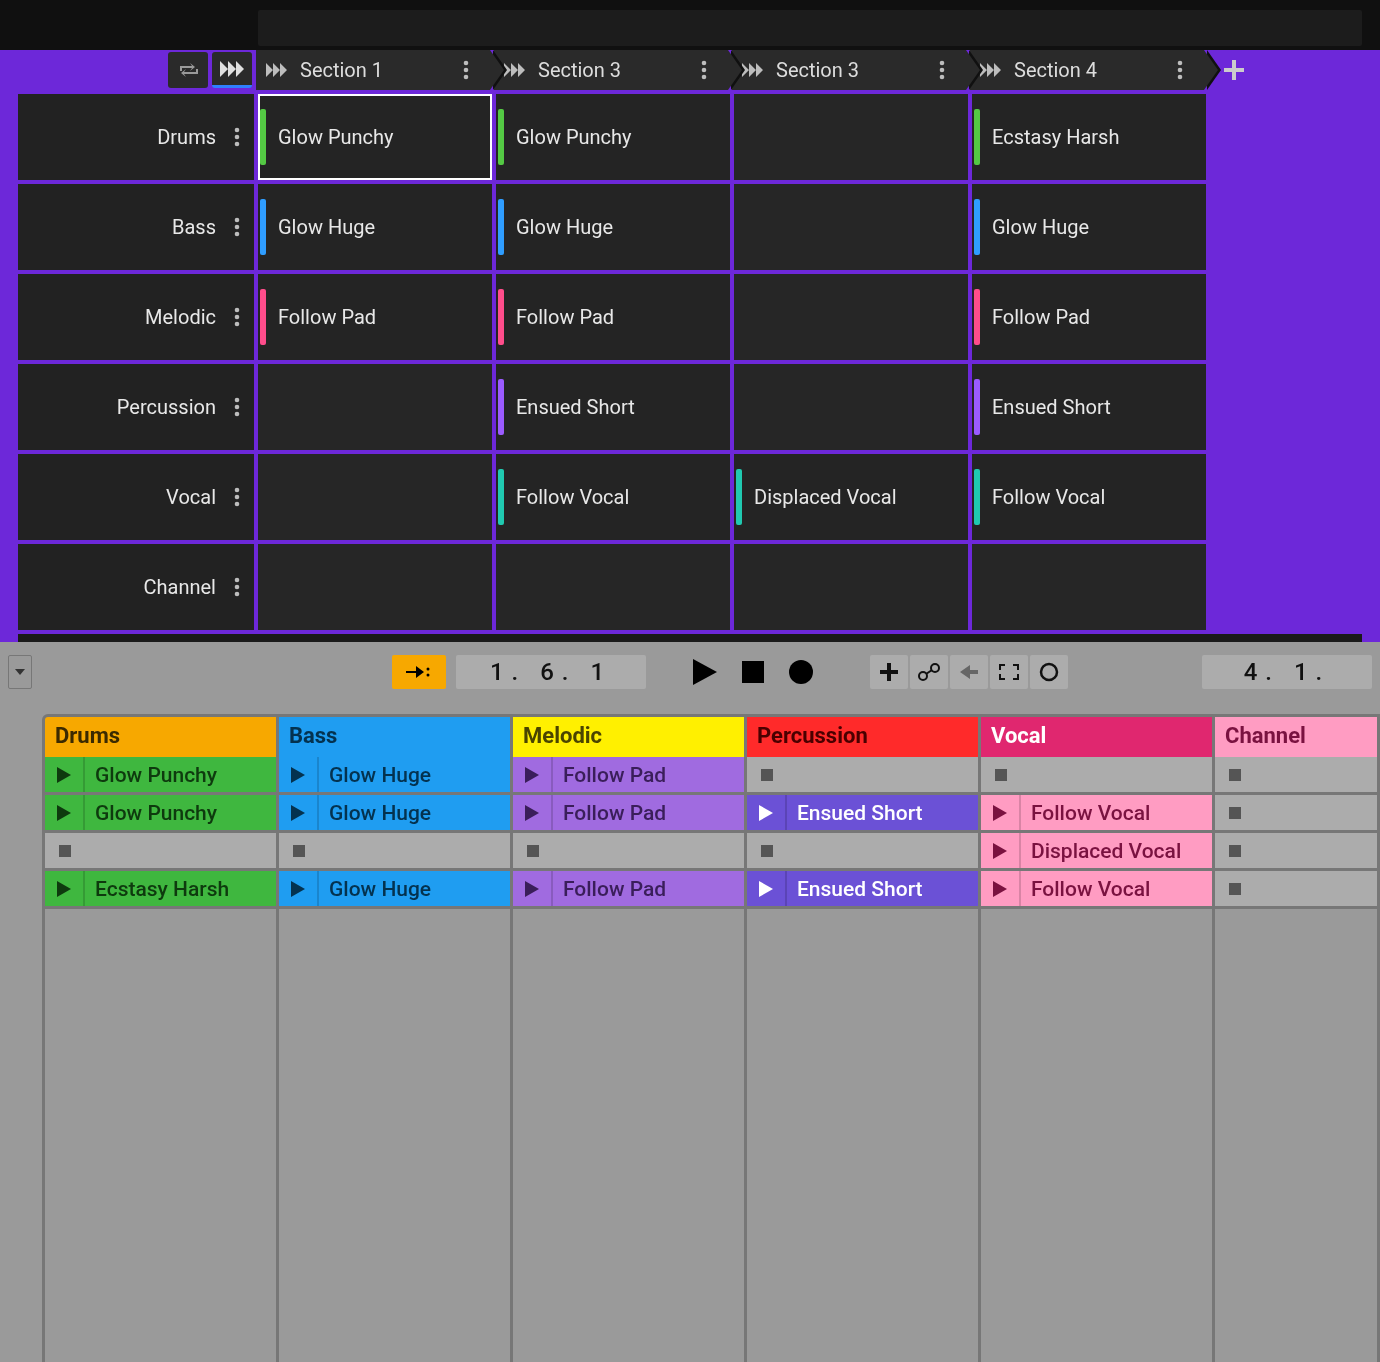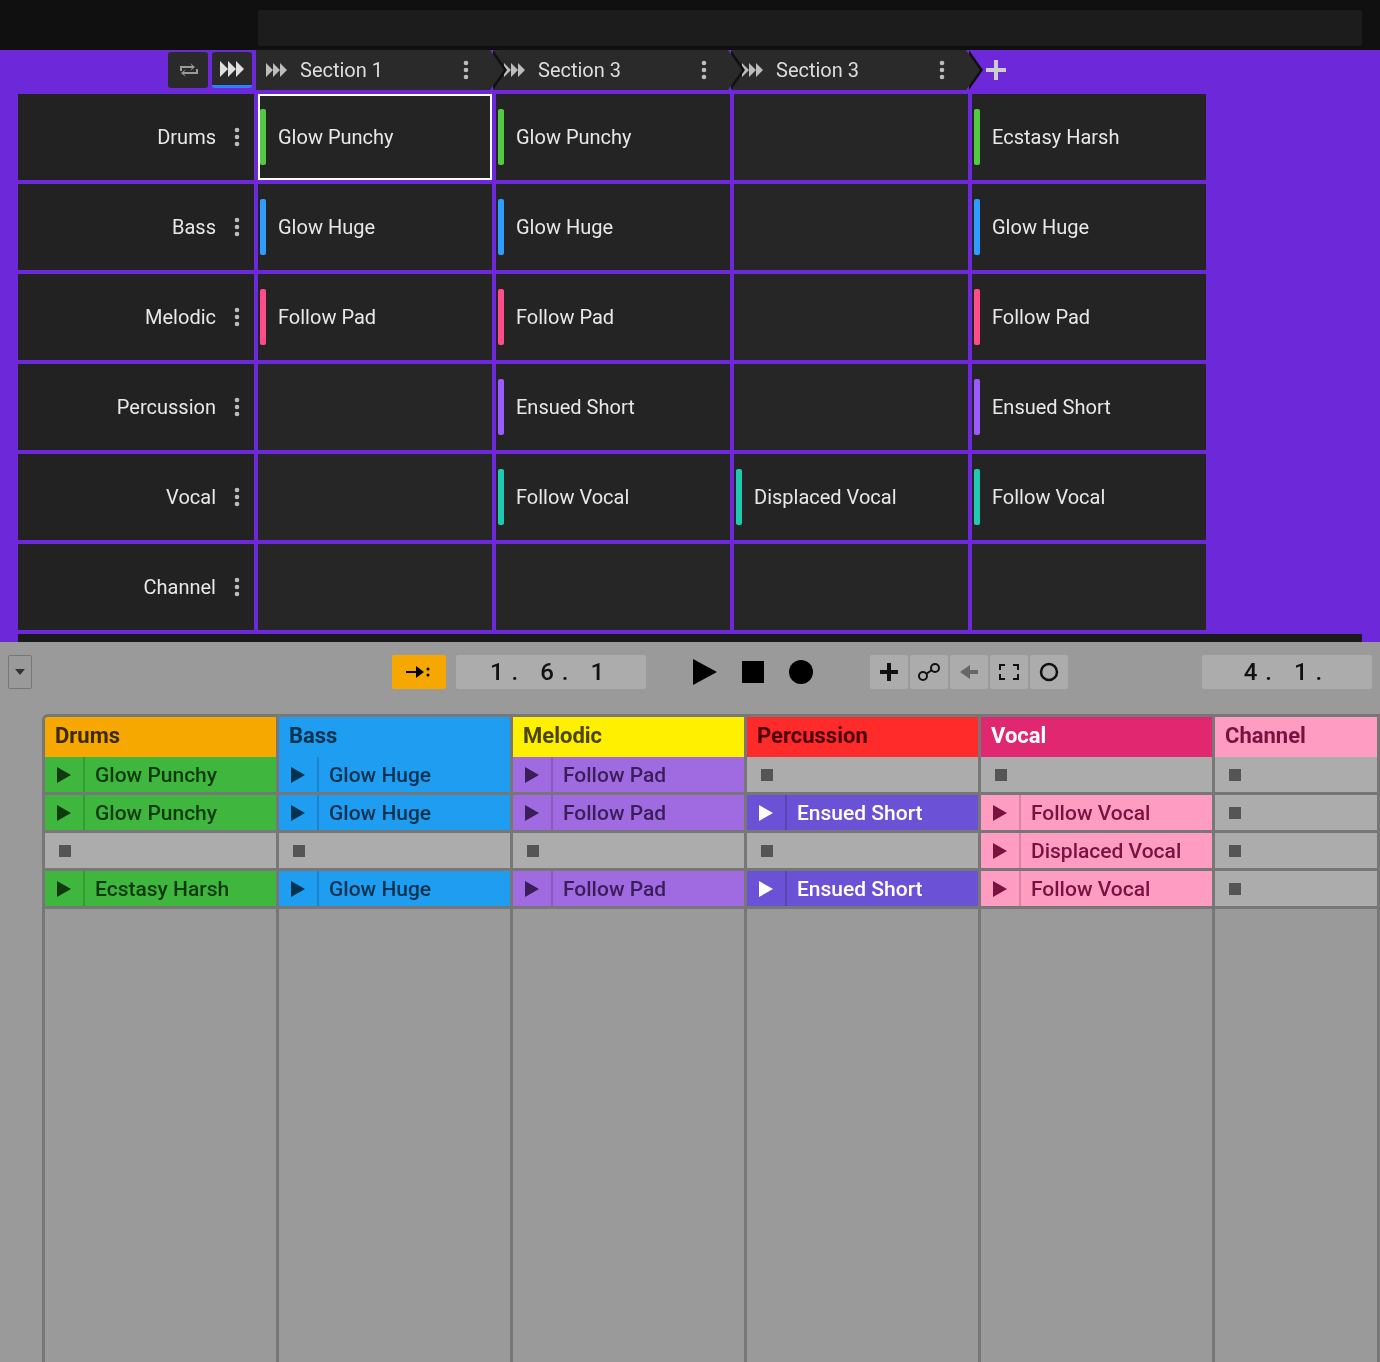--- a/index.html
+++ b/index.html
@@ -110,20 +110,35 @@
             </svg>
           </span>
         </div>
         <div class="section-hdr">
           <span class="sec-play">
             <svg width="22" height="14" viewBox="0 0 22 14">
               <path d="M0 0l7 7-7 7zM7 0l7 7-7 7zM14 0l7 7-7 7z" fill="#bdbdbd"></path>
             </svg>
           </span>
           <span class="sec-label">Section 3</span>
+          <span class="kebab">
+            <svg width="6" height="20" viewBox="0 0 6 20">
+              <circle cx="3" cy="3" r="2.3" fill="#bdbdbd"></circle>
+              <circle cx="3" cy="10" r="2.3" fill="#bdbdbd"></circle>
+              <circle cx="3" cy="17" r="2.3" fill="#bdbdbd"></circle>
+            </svg>
+          </span>
+        </div>
+        <div class="section-hdr">
+          <span class="sec-play">
+            <svg width="22" height="14" viewBox="0 0 22 14">
+              <path d="M0 0l7 7-7 7zM7 0l7 7-7 7zM14 0l7 7-7 7z" fill="#bdbdbd"></path>
+            </svg>
+          </span>
+          <span class="sec-label">Section 4</span>
           <span class="kebab">
             <svg width="6" height="20" viewBox="0 0 6 20">
               <circle cx="3" cy="3" r="2.3" fill="#bdbdbd"></circle>
               <circle cx="3" cy="10" r="2.3" fill="#bdbdbd"></circle>
               <circle cx="3" cy="17" r="2.3" fill="#bdbdbd"></circle>
             </svg>
           </span>
         </div>
       </div>
 

